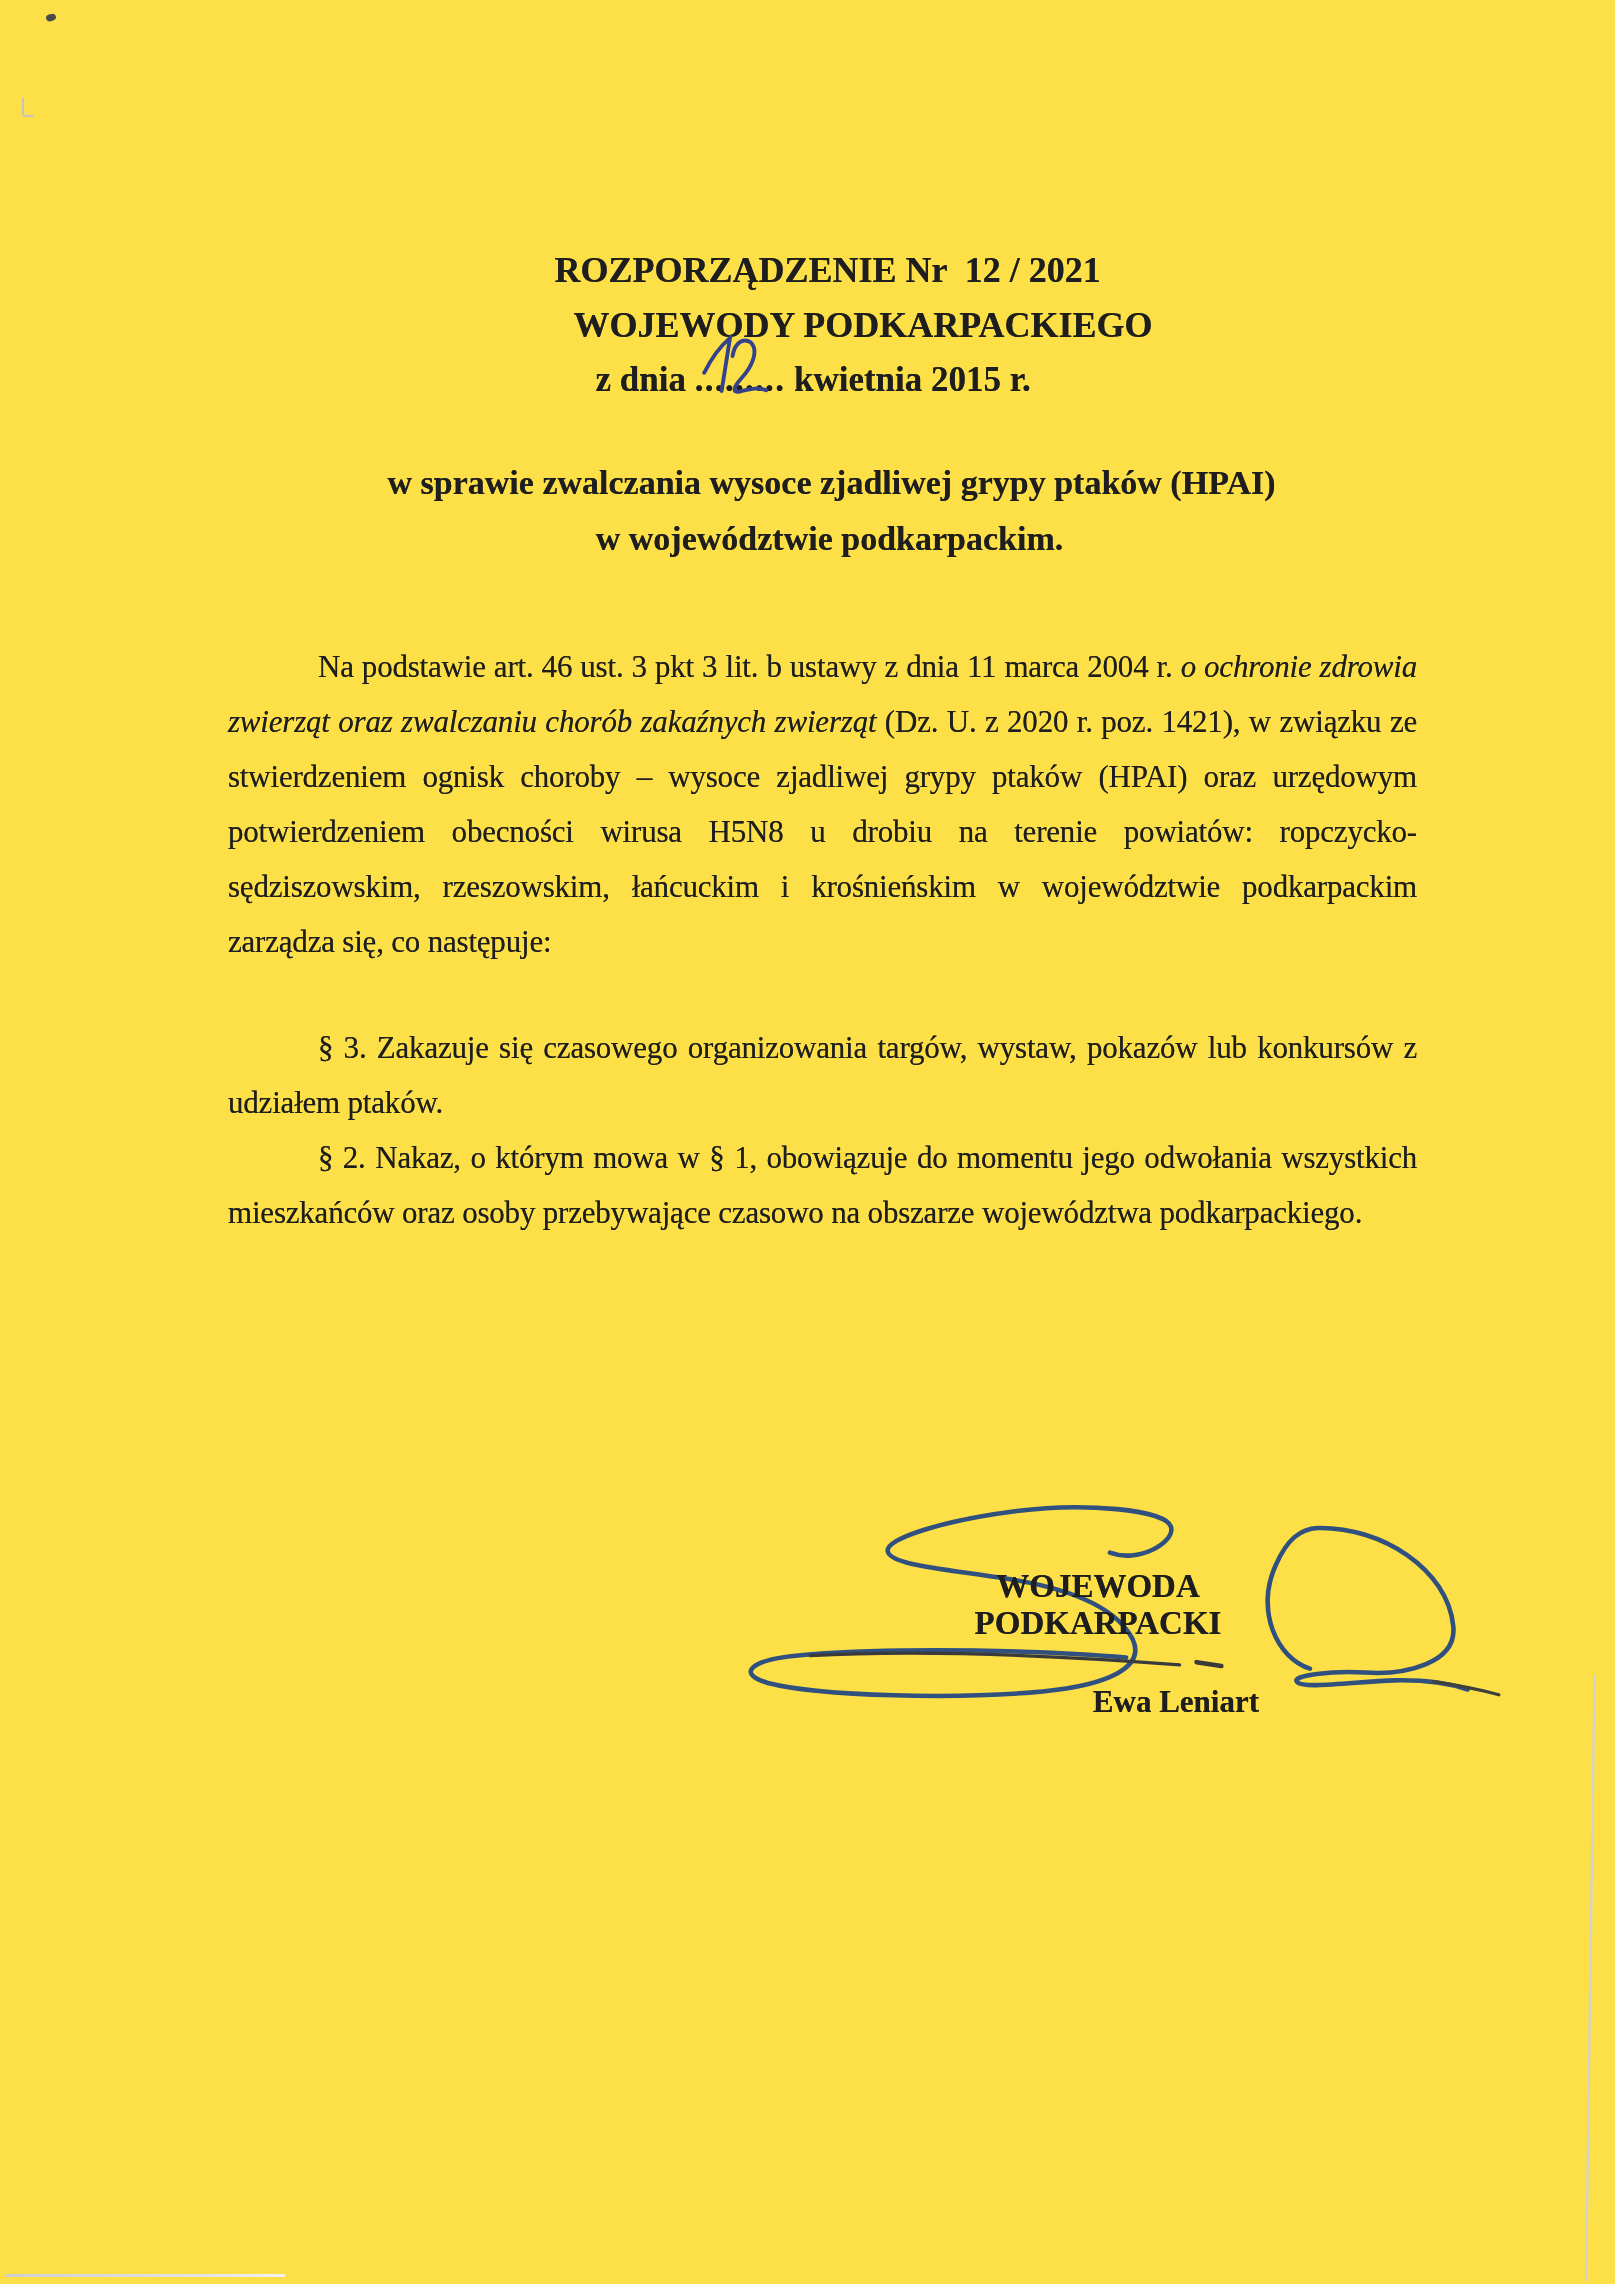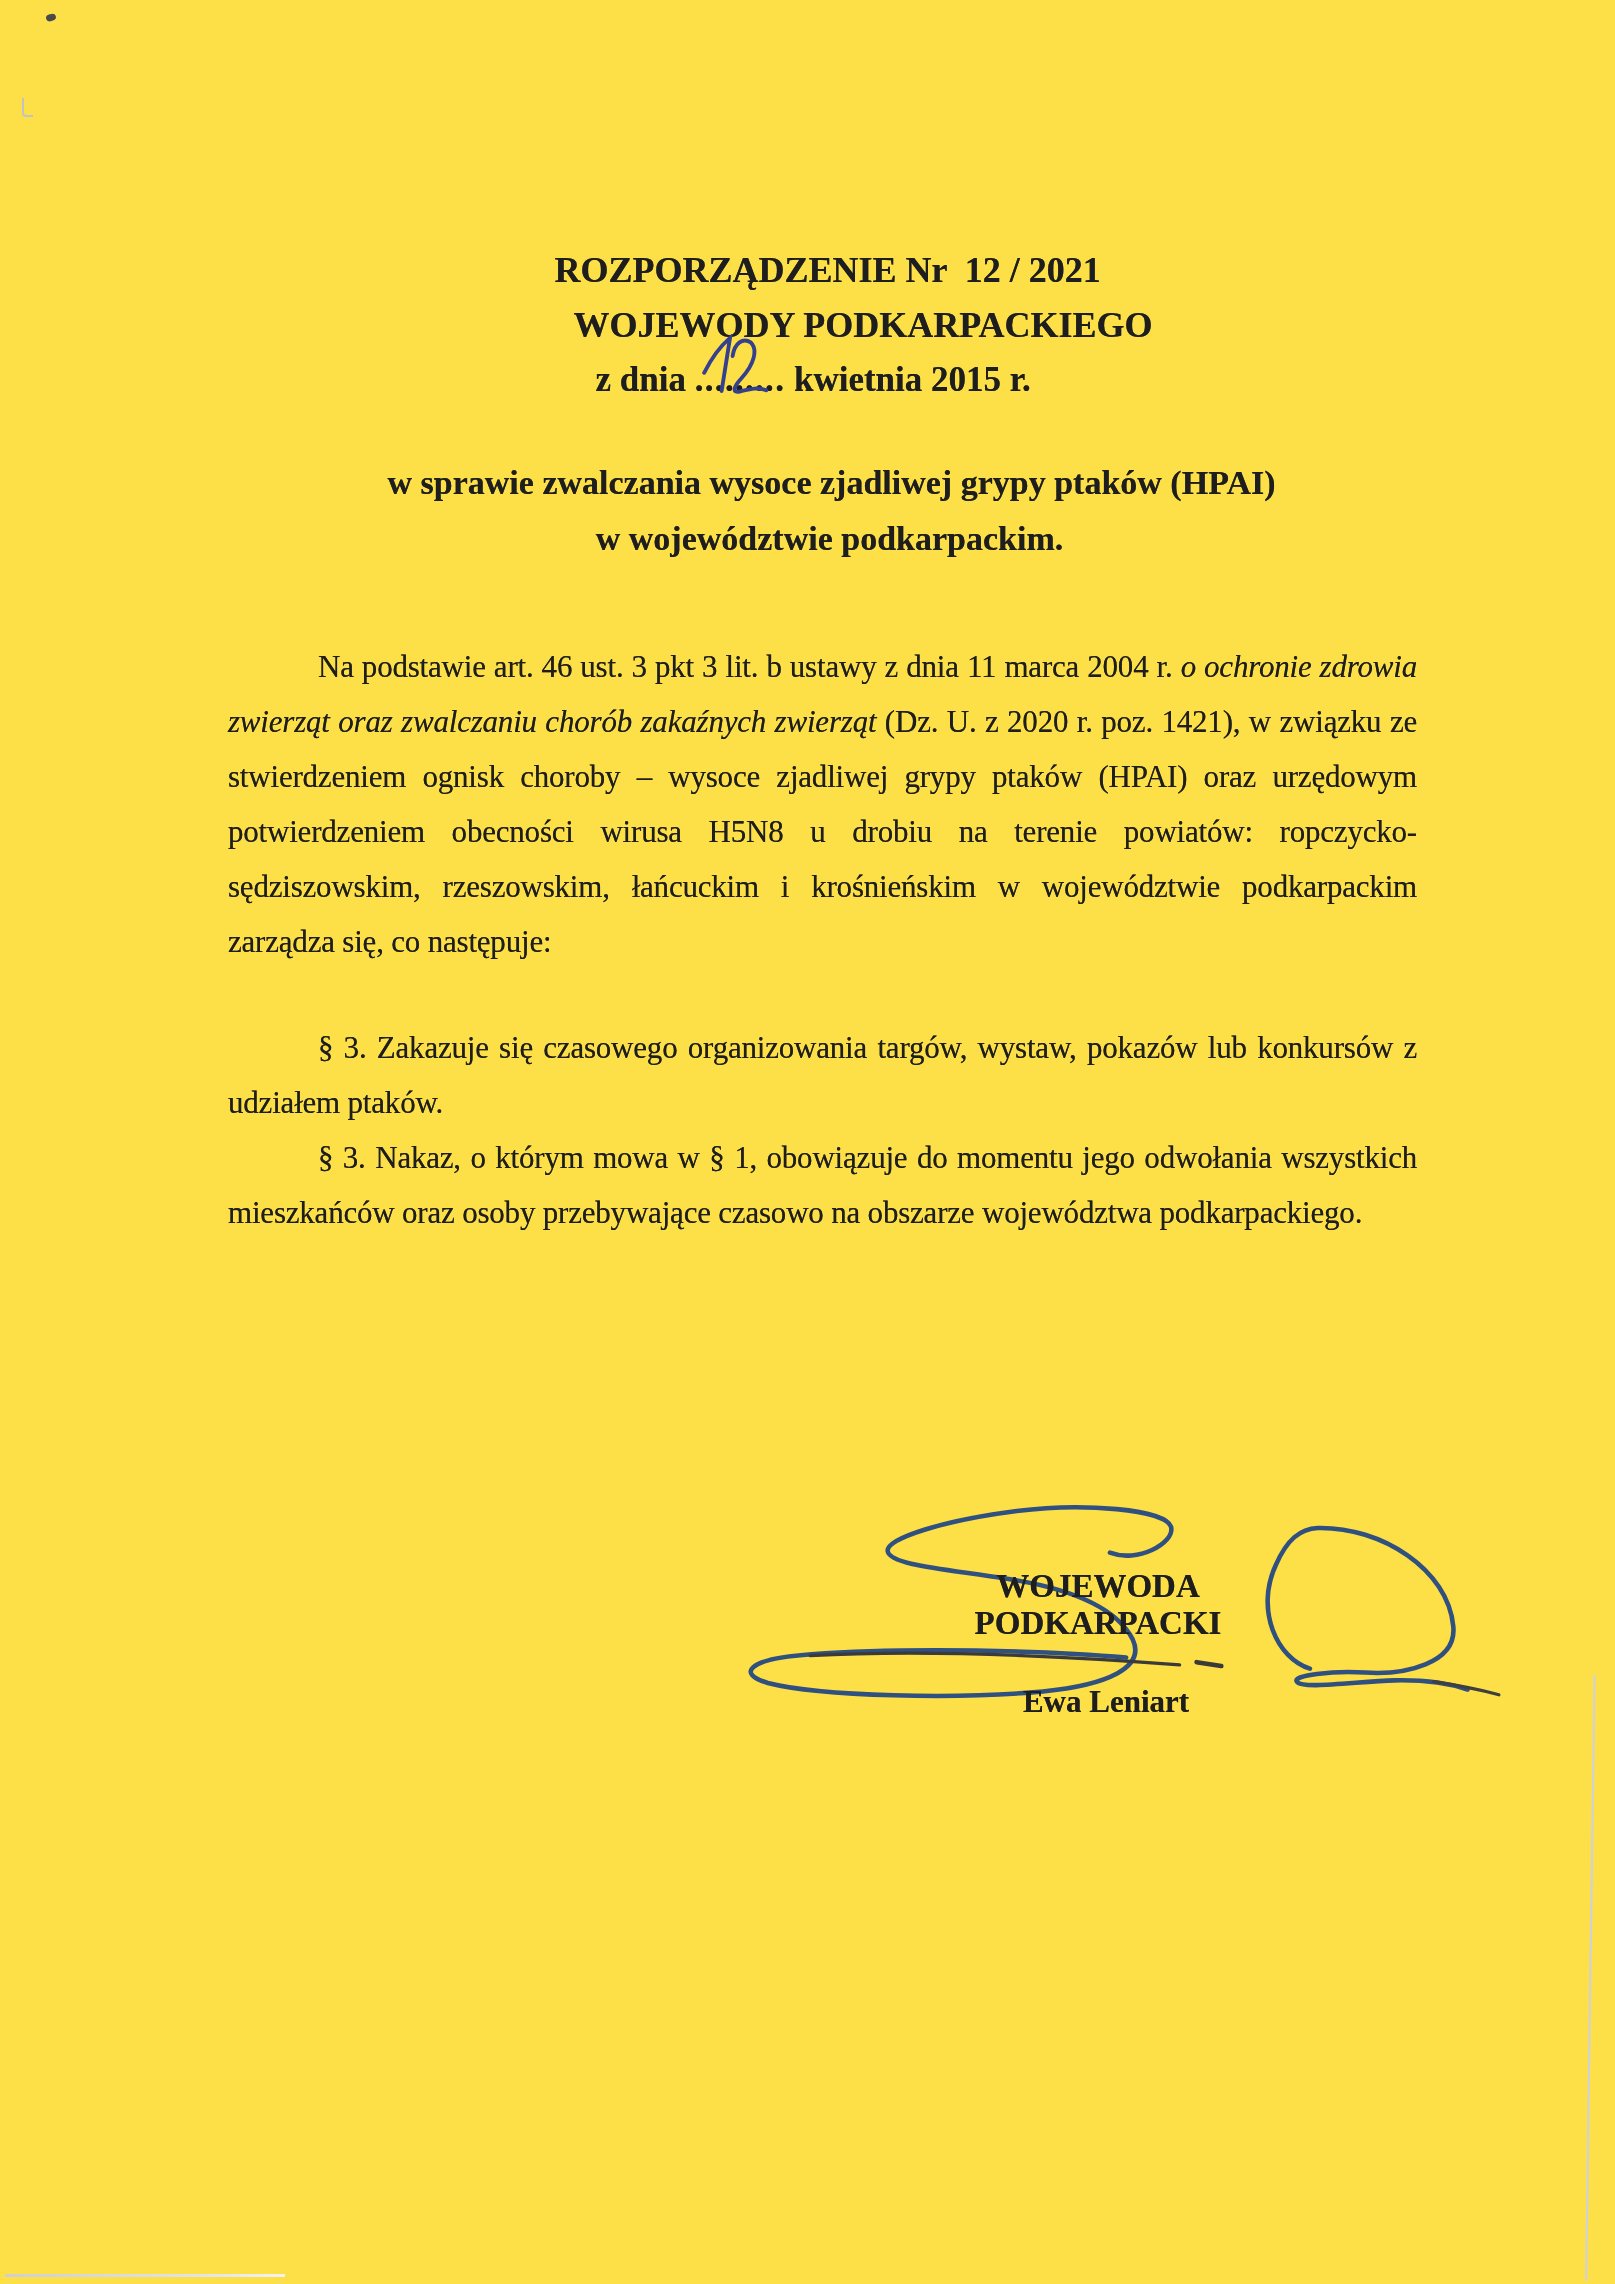--- a/index.html
+++ b/index.html
@@ -46,21 +46,21 @@
   main p.gap{margin-top:51px;}
   main em{font-style:italic;}
   
   .sig-role{
     position:absolute;left:873px;top:1568px;width:450px;
     font-size:33px;text-align:center;
     text-shadow:0 0 0.4px rgba(25,25,25,.75);
   }
   .sig-name{
     position:absolute;left:953px;top:1684px;width:306px;
-    font-size:31px;text-align:center;
+    font-size:31px;text-align:right;
     text-shadow:0 0 0.4px rgba(25,25,25,.75);
   }
   .sig-svg{position:absolute;left:704px;top:1486px;width:847px;height:222px;}
   
   .speck{
     position:absolute;left:46px;top:14.3px;width:10.4px;height:7.2px;
     background:#4a4a4a;border-radius:45%;transform:rotate(-18deg);
   }
   .l-mark{
     position:absolute;left:21.5px;top:98px;width:9.8px;height:17px;
@@ -95,21 +95,21 @@
   </header>
 
   <section>
     <div class="centerline s1 bold">w sprawie zwalczania wysoce zjadliwej grypy ptaków (HPAI)</div>
     <div class="centerline s2 bold">w województwie podkarpackim.</div>
   </section>
 
   <main>
     <p><span>Na podstawie art. 46 ust. 3 pkt 3 lit. b ustawy z dnia 11 marca 2004 r. </span><em>o ochronie zdrowia zwierząt oraz zwalczaniu chorób zakaźnych zwierząt</em><span> (Dz. U. z 2020 r. poz. 1421), w związku ze stwierdzeniem ognisk choroby – wysoce zjadliwej grypy ptaków (HPAI) oraz urzędowym potwierdzeniem obecności wirusa H5N8 u drobiu na terenie powiatów: ropczycko-sędziszowskim, rzeszowskim, łańcuckim i krośnieńskim w województwie podkarpackim zarządza się, co następuje:</span></p>
     <p class="gap">§ 3. Zakazuje się czasowego organizowania targów, wystaw, pokazów lub konkursów z udziałem ptaków.</p>
-    <p>§ 3. Nakaz, o którym mowa w § 1, obowiązuje do momentu jego odwołania wszystkich mieszkańców oraz osoby przebywające czasowo na obszarze województwa podkarpackiego.</p>
+    <p>§ 2. Nakaz, o którym mowa w § 1, obowiązuje do momentu jego odwołania wszystkich mieszkańców oraz osoby przebywające czasowo na obszarze województwa podkarpackiego.</p>
   </main>
 
   <div>
     <svg class="sig-svg" viewBox="1080 2280 1300 340">
 
       <path d="M 1703 2382 C 1745 2398, 1802 2368, 1797 2343
                C 1790 2315, 1660 2305, 1560 2318
                C 1450 2332, 1358 2360, 1362 2380
                C 1366 2402, 1460 2408, 1545 2422
                C 1650 2438, 1715 2470, 1738 2515

